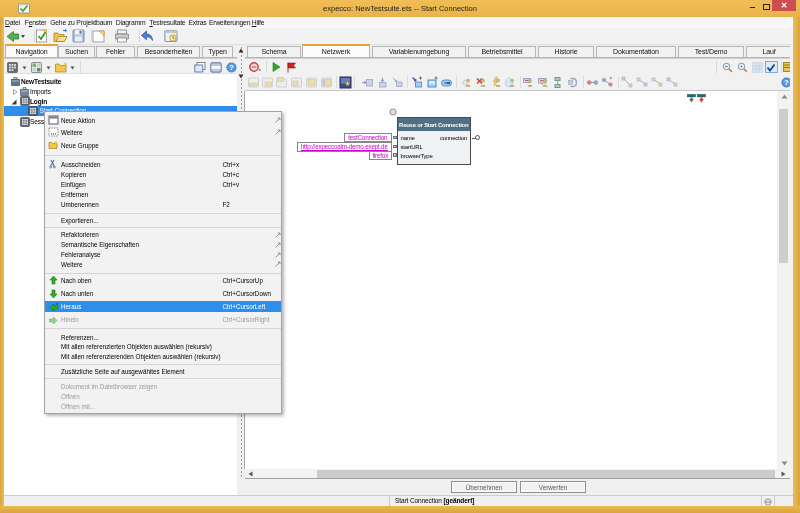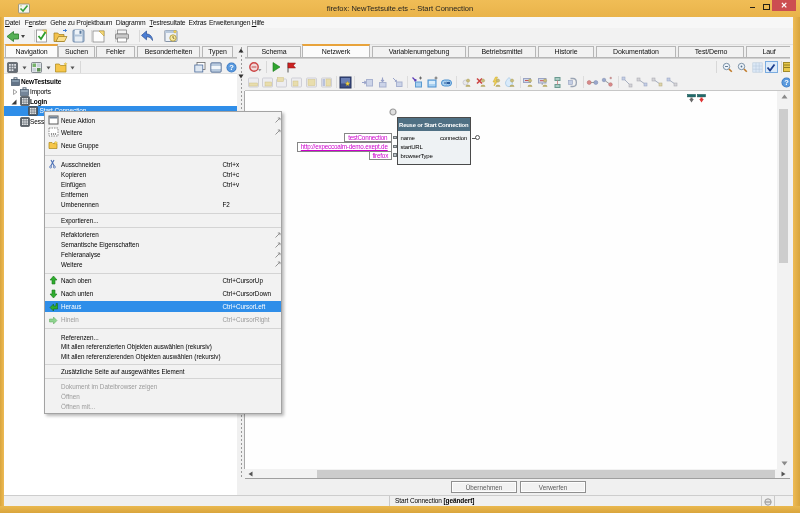--- a/index.html
+++ b/index.html
@@ -77,21 +77,21 @@
 .mi.sel .t, .mi.sel .s { color:#fff; }
 .msep { position:absolute; left:0; width:236px; height:1px; background:#d4d4d4; }
 .micon { position:absolute; left:3px; top:0; width:11px; height:10px; }
 .marrow { position:absolute; left:229px; top:1px; width:8px; height:8px; }
 </style>
 </head>
 <body>
 <div id="win">
 
   <div class="abs" id="titlebar"></div>
-  <div class="abs" id="title-text">firefox: NewTestsuite.ets -- Start Connection</div>
+  <div class="abs" id="title-text">expecco: NewTestsuite.ets -- Start Connection</div>
   <svg class="abs" id="appicon" style="left:18px;top:3px" width="12" height="11" viewBox="0 0 12 11">
       <rect x="0.5" y="1" width="11" height="9" rx="1" fill="#f5f5ef" stroke="#8a8a7a" stroke-width="0.8"></rect>
       <path d="M2.5 5.5 L5 8 L9.5 2.5" stroke="#3aa13a" stroke-width="1.6" fill="none"></path>
       <circle cx="3" cy="2.8" r="1" fill="#d0d8b0"></circle>
     </svg>
   <div class="abs" id="btn-min"></div>
   <div class="abs" id="btn-max"></div>
   <div class="abs" id="btn-close">✕</div>
 
   <div class="abs" id="menubar">

